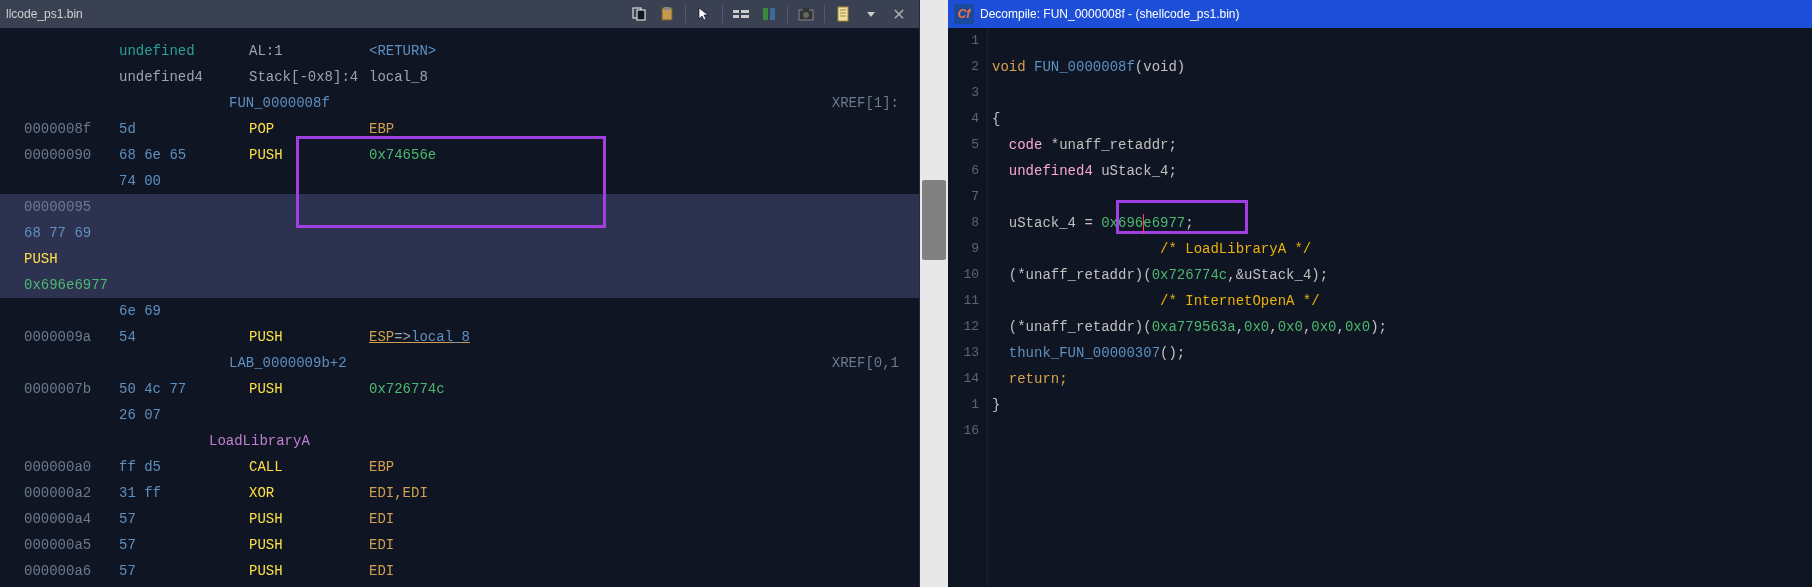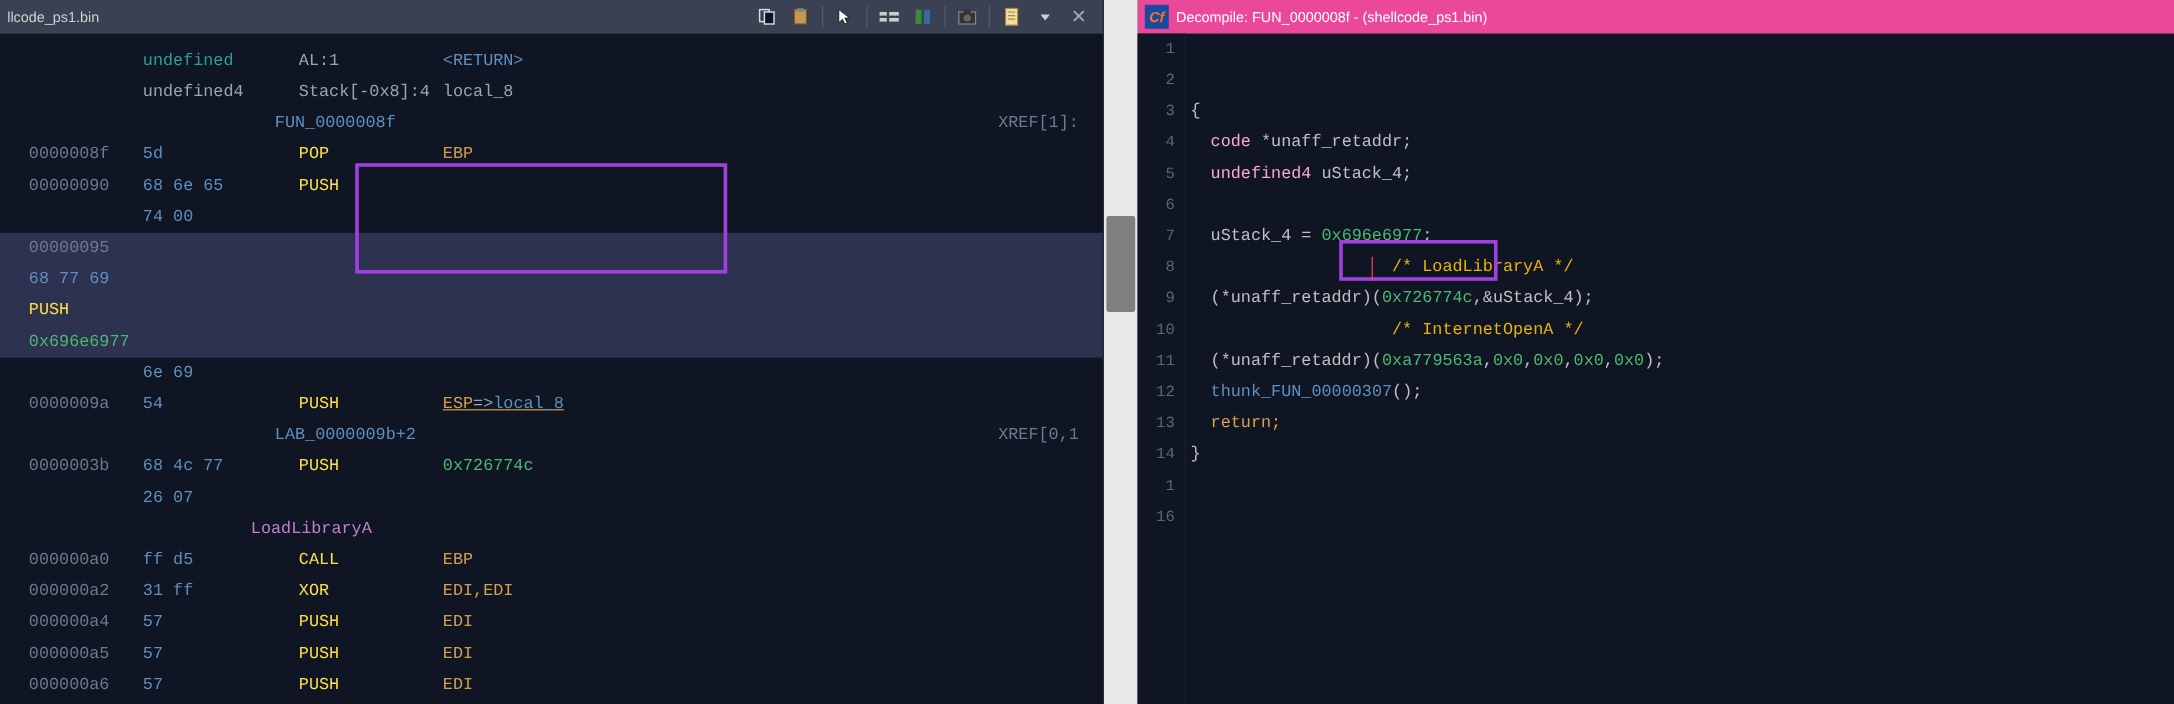--- a/index.html
+++ b/index.html
@@ -84,21 +84,21 @@
     background: #808080;
     border-radius: 2px;
   }
   .right-panel {
     flex: 1;
     background: #0f1522;
     display: flex;
     flex-direction: column;
   }
   .title-bar-right {
-    background: #ec4899;
+    background: #1d4ed8;
     color: #fff;
   }
   .cf-icon {
     width: 20px; height: 20px;
     background: #1a4a9e;
     color: #ff7030;
     font-weight: bold;
     display: inline-flex;
     align-items: center; justify-content: center;
     margin-right: 6px;
@@ -226,27 +226,27 @@
     </div>
     <div class="listing-line">
       <span class="col-addr"></span><span class="col-bytes"></span>
       <span class="c-blue" style="margin-left:-20px">FUN_0000008f</span>
       <span class="spacer" style="flex:1"></span>
       <span class="col-xref c-gray">XREF[1]:</span>
     </div>
 
     <div id="listing-rows">
         <div class="listing-line"><span class="col-addr">0000008f</span><span class="col-bytes">5d</span><span class="col-mnem">POP</span><span class="col-op" style="color: rgb(208, 160, 80);">EBP</span><span class="col-xref"></span></div>
-        <div class="listing-line"><span class="col-addr">00000090</span><span class="col-bytes">68 6e 65</span><span class="col-mnem">PUSH</span><span class="col-xref"></span></div>
+        <div class="listing-line"><span class="col-addr">00000090</span><span class="col-bytes">68 6e 65</span><span class="col-mnem">PUSH</span><span class="col-op c-green">0x74656e</span><span class="col-xref"></span></div>
         <div class="listing-line"><span class="col-addr"></span><span class="col-bytes">74 00</span><span class="col-mnem"></span><span class="col-op" style="color: rgb(208, 160, 80);"></span><span class="col-xref"></span></div>
         <div class="listing-line selected"><span class="col-addr">00000095</span><span class="col-bytes">68 77 69</span><span class="col-mnem">PUSH</span><span class="col-op c-green">0x696e6977</span><span class="col-xref"></span></div>
         <div class="listing-line"><span class="col-addr"></span><span class="col-bytes">6e 69</span><span class="col-mnem"></span><span class="col-op" style="color: rgb(208, 160, 80);"></span><span class="col-xref"></span></div>
         <div class="listing-line"><span class="col-addr">0000009a</span><span class="col-bytes">54</span><span class="col-mnem">PUSH</span><span class="col-op" style="color: rgb(208, 160, 80); text-decoration: underline;"><span style="color:#d0a050">ESP</span><span style="color:#9aa5b1">=&gt;</span><span class="c-blue">local_8</span></span><span class="col-xref"></span></div>
         <div class="listing-line"><span class="col-addr"></span><span class="col-bytes"></span><span class="c-blue" style="margin-left:-20px">LAB_0000009b+2</span><span style="flex:1"></span><span class="col-xref c-gray">XREF[0,1</span></div>
-        <div class="listing-line"><span class="col-addr">0000003b</span><span class="col-bytes">68 4c 77</span><span class="col-mnem">PUSH</span><span class="col-op c-green">0x726774c</span><span class="col-xref"></span></div>
+        <div class="listing-line"><span class="col-addr">0000007b</span><span class="col-bytes">50 4c 77</span><span class="col-mnem">PUSH</span><span class="col-op c-green">0x726774c</span><span class="col-xref"></span></div>
         <div class="listing-line"><span class="col-addr"></span><span class="col-bytes">26 07</span><span class="col-mnem"></span><span class="col-op" style="color: rgb(208, 160, 80);"></span><span class="col-xref"></span></div>
         <div class="listing-line"><span class="col-addr"></span><span class="col-bytes"></span><span class="c-purple" style="margin-left:-40px">LoadLibraryA</span></div>
         <div class="listing-line"><span class="col-addr">000000a0</span><span class="col-bytes">ff d5</span><span class="col-mnem">CALL</span><span class="col-op" style="color: rgb(208, 160, 80);">EBP</span><span class="col-xref"></span></div>
         <div class="listing-line"><span class="col-addr">000000a2</span><span class="col-bytes">31 ff</span><span class="col-mnem">XOR</span><span class="col-op" style="color: rgb(208, 160, 80);">EDI,EDI</span><span class="col-xref"></span></div>
         <div class="listing-line"><span class="col-addr">000000a4</span><span class="col-bytes">57</span><span class="col-mnem">PUSH</span><span class="col-op" style="color: rgb(208, 160, 80);">EDI</span><span class="col-xref"></span></div>
         <div class="listing-line"><span class="col-addr">000000a5</span><span class="col-bytes">57</span><span class="col-mnem">PUSH</span><span class="col-op" style="color: rgb(208, 160, 80);">EDI</span><span class="col-xref"></span></div>
         <div class="listing-line"><span class="col-addr">000000a6</span><span class="col-bytes">57</span><span class="col-mnem">PUSH</span><span class="col-op" style="color: rgb(208, 160, 80);">EDI</span><span class="col-xref"></span></div>
       </div>
 
     <div class="purple-box" id="box-listing"></div>
@@ -276,20 +276,21 @@
         <div>10</div>
         <div>11</div>
         <div>12</div>
         <div>13</div>
         <div>14</div>
         <div>1</div>
         <div>16</div>
       </div>
     <div class="code-area">
       <div class="cline"> </div>
+      <div class="cline"><span class="tk-kw">void </span><span class="tk-func">FUN_0000008f</span><span class="tk-punc">(void)</span></div>
       <div class="cline"> </div>
       <div class="cline"><span class="tk-punc">{</span></div>
       <div class="cline"><span class="tk-type">  code </span><span class="tk-id">*unaff_retaddr;</span></div>
       <div class="cline"><span class="tk-type">  undefined4 </span><span class="tk-id">uStack_4;</span></div>
       <div class="cline"> </div>
       <div class="cline"><span class="tk-id">  uStack_4 = </span><span class="tk-num">0x696e6977</span><span class="tk-punc">;</span></div>
       <div class="cline"><span>                    </span><span class="tk-cmt">/* LoadLibraryA */</span></div>
       <div class="cline"><span class="tk-id">  (*unaff_retaddr)(</span><span class="tk-num">0x726774c</span><span class="tk-id">,&amp;uStack_4);</span></div>
       <div class="cline"><span>                    </span><span class="tk-cmt">/* InternetOpenA */</span></div>
       <div class="cline"><span class="tk-id">  (*unaff_retaddr)(</span><span class="tk-num">0xa779563a</span><span class="tk-punc">,</span><span class="tk-num">0x0</span><span class="tk-punc">,</span><span class="tk-num">0x0</span><span class="tk-punc">,</span><span class="tk-num">0x0</span><span class="tk-punc">,</span><span class="tk-num">0x0</span><span class="tk-punc">);</span></div>

